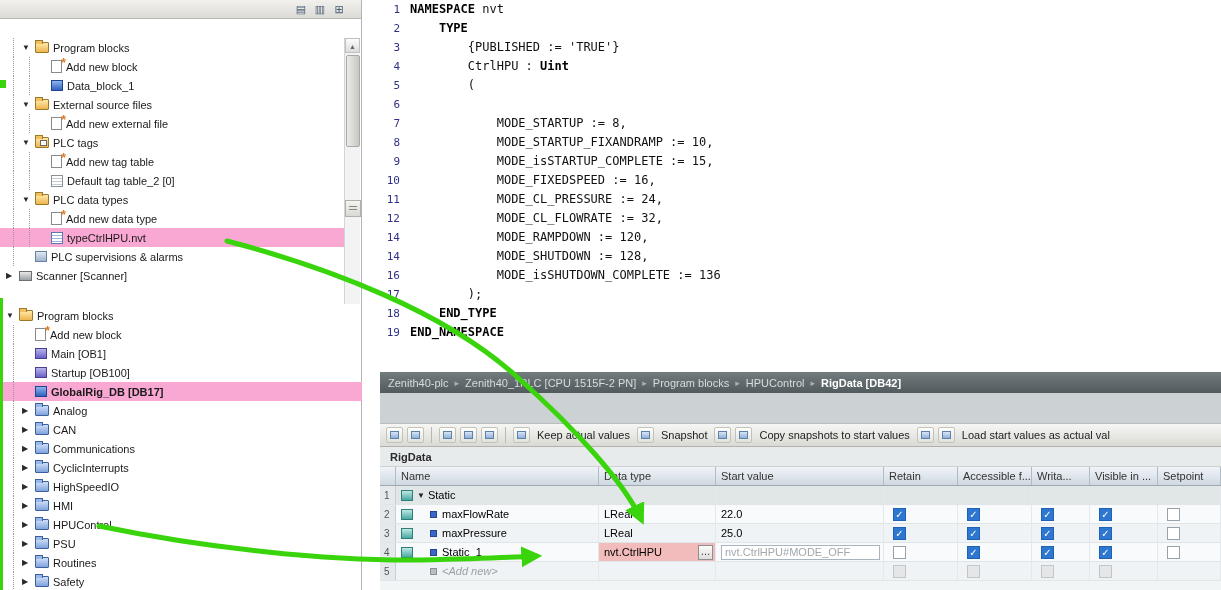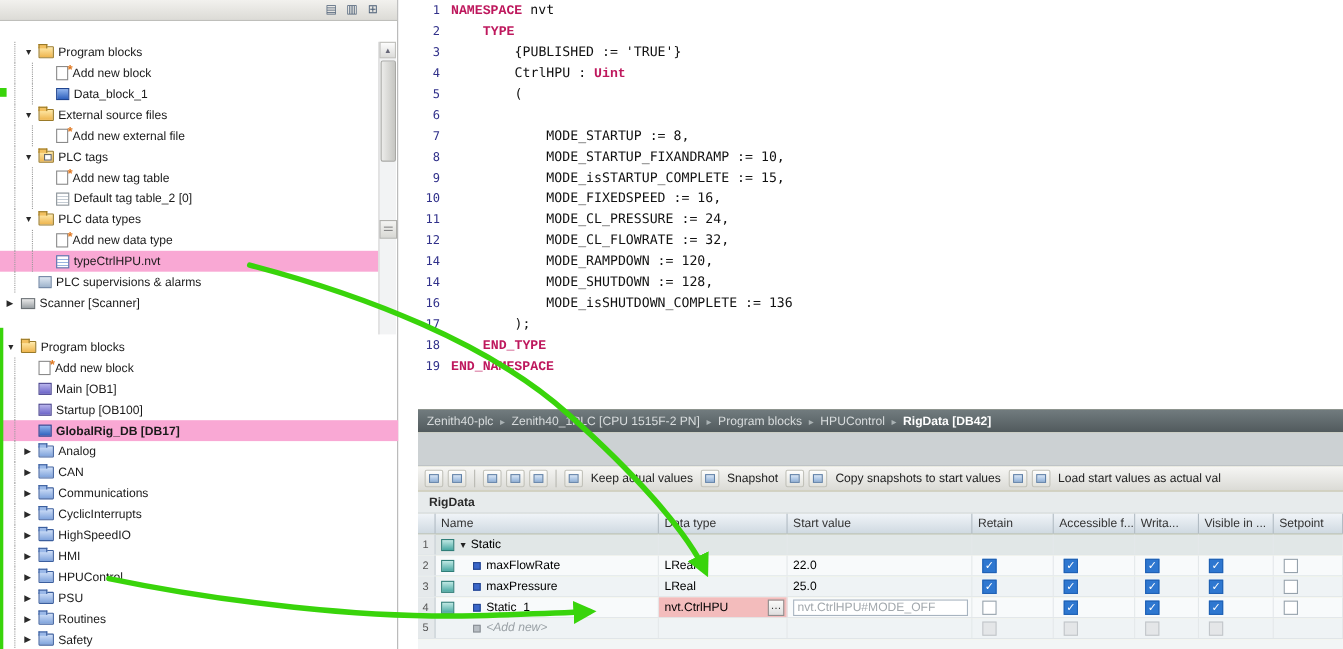--- a/index.html
+++ b/index.html
@@ -71,26 +71,26 @@
     background:linear-gradient(#f4f4f2,#d8d8d4); border:1px solid #b0b0ac; }
   .sb-grip::before { content:""; position:absolute; left:3px; right:3px; top:5px;
     border-top:1px solid #888; box-shadow:0 3px 0 #888; }
 
   
   .editor { position:absolute; left:380px; top:0; width:841px; height:372px; background:#fff;
     font-family:"DejaVu Sans Mono", monospace; font-size:12px; }
   .cline { display:flex; height:19px; line-height:19px; }
   .ln { width:30px; text-align:right; padding-right:10px; color:#30308a; flex:none; font-size:11px; }
   .ct { white-space:pre; }
-  .ct .kw { color:#be185d; font-weight:bold;font-family:Liberation Mono, monospace; }
+  .ct .kw { color:#000000; font-weight:bold; }
   .ct .pl { color:#111; }
 
   
   .bottom-panel { position:absolute; left:380px; top:372px; width:841px; height:218px;
-    background:#fef9c3; }
+    background:#4d7c0f; }
   .breadcrumb { height:21px; background:linear-gradient(#727c7f,#515a5d); display:flex;
     align-items:center; padding-left:8px; font-size:11px; color:#d8dcdd; gap:6px;
     white-space:nowrap; overflow:hidden; }
   .bc-item.bold { color:#fff; font-weight:bold; }
   .bc-sep { color:#aab2b4; font-size:9px; }
   .panel-gap { height:31px; background:#ccd1d3; border-bottom:1px solid #b8bec0; }
   .db-toolbar { height:23px; background:linear-gradient(#f6f6f4,#dadad5);
     border-bottom:1px solid #b2b2ae; display:flex; align-items:center; gap:4px; padding:0 6px;
     font-size:11px; color:#222; white-space:nowrap; overflow:hidden; }
   .tbi { width:17px; height:16px; position:relative; background:linear-gradient(#fefefd,#e2e2dc);

